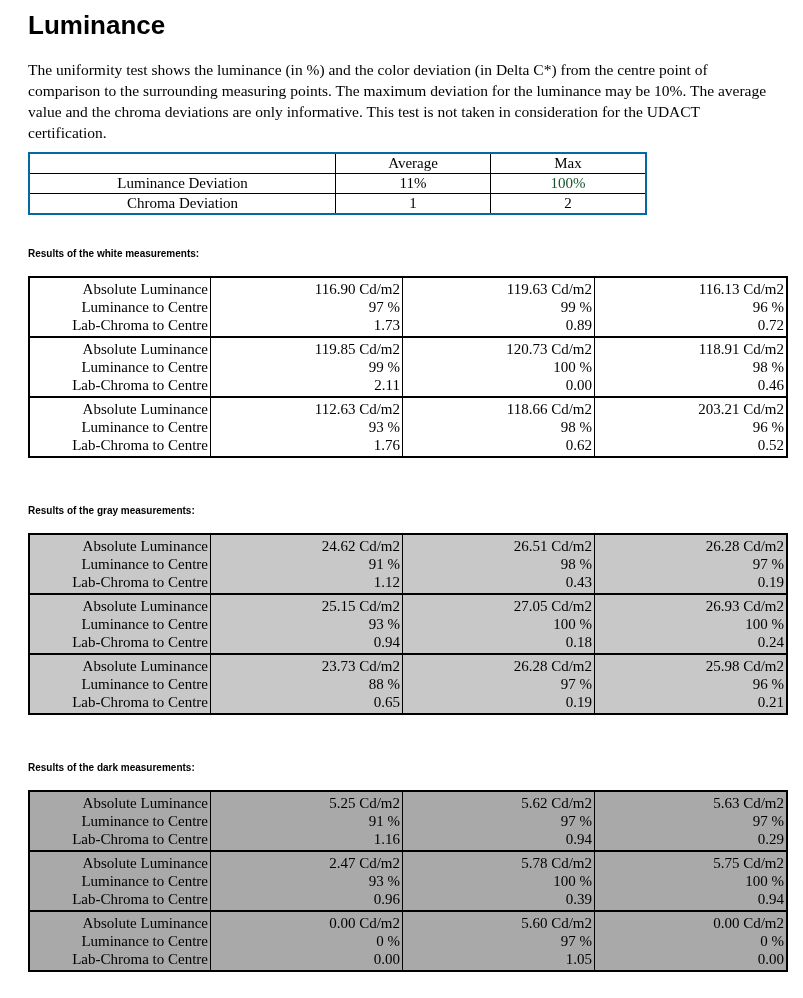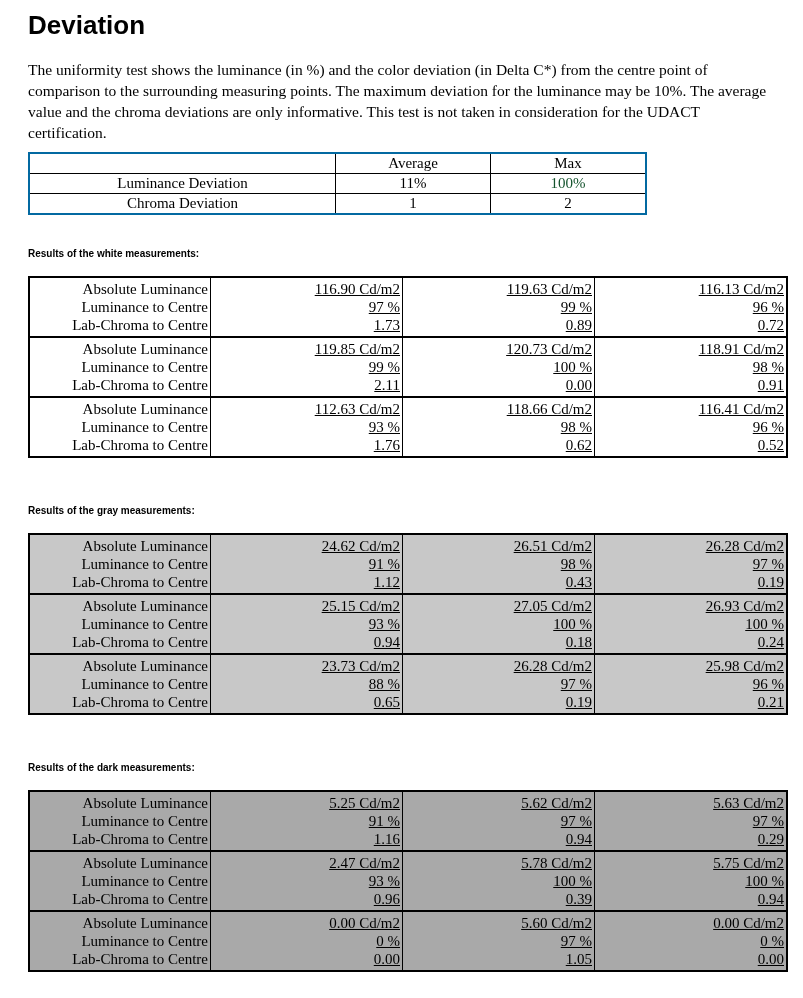--- a/index.html
+++ b/index.html
@@ -57,28 +57,28 @@
   table.meas td {
     border: 1px solid #000;
     text-align: right;
     vertical-align: middle;
     font-size: 15px;
     line-height: 18px;
     padding: 2px 2px;
   }
   table.meas tr + tr td { border-top-width: 2px; }
   table.meas td.lab { width: 176px; }
-  table.meas td.val { width: 187px; text-decoration: underline; }
+  table.meas td.val { width: 187px; }
   table.meas .line { white-space: nowrap; }
 </style>
 </head>
 <body>
 
 <div class="page">
-  <h1 class="title">Deviation</h1>
+  <h1 class="title">Luminance</h1>
   <p class="intro">The uniformity test shows the luminance (in %) and the color deviation (in Delta C*) from the centre point of comparison to the surrounding measuring points. The maximum deviation for the luminance may be 10%. The average value and the chroma deviations are only informative. This test is not taken in consideration for the UDACT certification.</p>
 
   <table class="summary">
     <tbody id="summary-body">
         <tr>
           <td class="c0"></td>
           <td class="c1">Average</td>
           <td class="c2">Max</td>
         </tr>
         <tr>
@@ -133,41 +133,41 @@
                 <div class="line">2.11</div>
               </td>
               <td class="val">
                 <div class="line">120.73 Cd/m2</div>
                 <div class="line">100 %</div>
                 <div class="line">0.00</div>
               </td>
               <td class="val">
                 <div class="line">118.91 Cd/m2</div>
                 <div class="line">98 %</div>
-                <div class="line">0.91</div>
+                <div class="line">0.46</div>
               </td>
             </tr>
             <tr>
               <td class="lab">
                 <div class="line">Absolute Luminance</div>
                 <div class="line">Luminance to Centre</div>
                 <div class="line">Lab-Chroma to Centre</div>
               </td>
               <td class="val">
                 <div class="line">112.63 Cd/m2</div>
                 <div class="line">93 %</div>
                 <div class="line">1.76</div>
               </td>
               <td class="val">
                 <div class="line">118.66 Cd/m2</div>
                 <div class="line">98 %</div>
                 <div class="line">0.62</div>
               </td>
               <td class="val">
-                <div class="line">116.41 Cd/m2</div>
+                <div class="line">203.21 Cd/m2</div>
                 <div class="line">96 %</div>
                 <div class="line">0.52</div>
               </td>
             </tr>
           </tbody>
         </table>
       </div>
       <div class="section">
         <h2 class="sec-heading">Results of the gray measurements:</h2>
         <table class="meas" style="background: rgb(200, 200, 200);">

